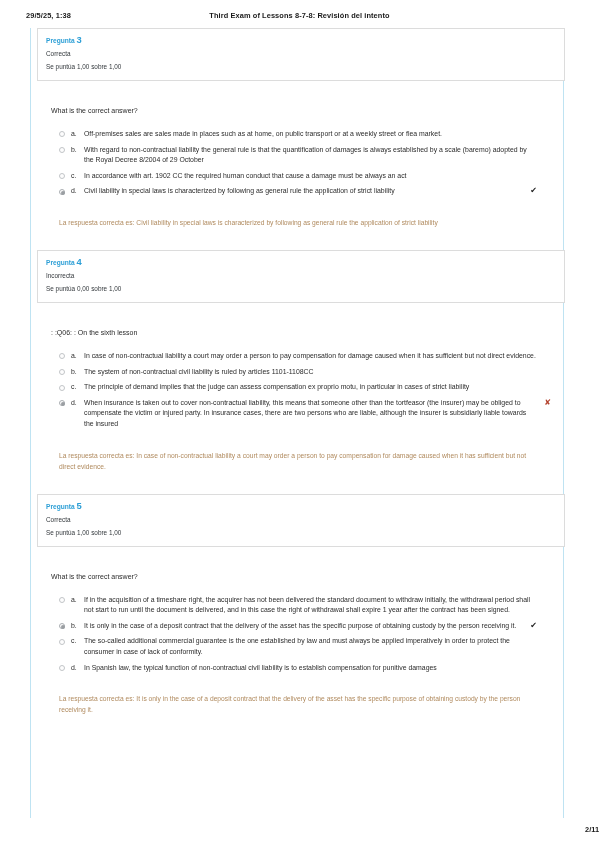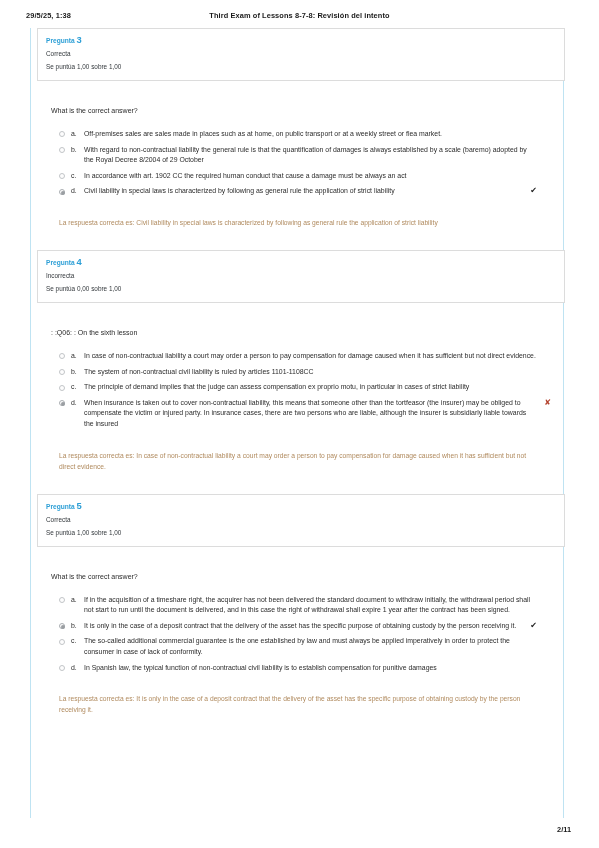--- a/index.html
+++ b/index.html
@@ -44,21 +44,20 @@
     white-space: nowrap;
   }
 
   
   .print-footer {
     position: absolute;
     bottom: 14px;
     left: 0;
     width: 599px;
     text-align: right;
-    padding-right: 28px;
     font-size: 7.4px;
     font-weight: 600;
     color: #1a1a1a;
   }
 
   
   .quiz-frame {
     position: absolute;
     left: 30px;
     top: 28px;

